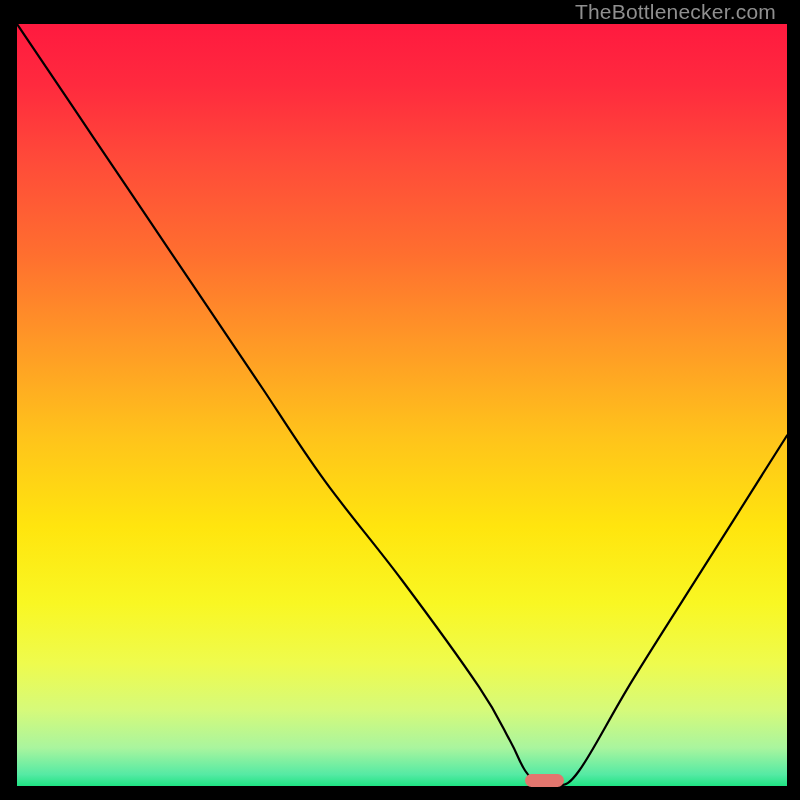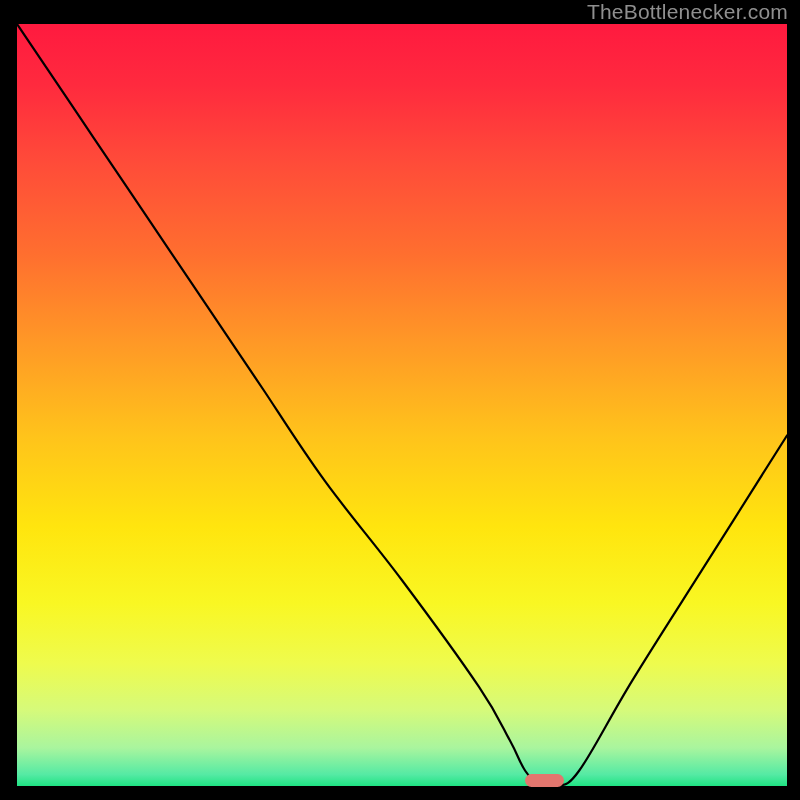--- a/index.html
+++ b/index.html
@@ -72,15 +72,15 @@
     </svg>
 
     <svg class="curve" id="curvesvg" preserveAspectRatio="none" width="770" height="762" viewBox="0 0 770 762">
       <path id="curvepath" fill="none" stroke="#000000" stroke-width="2.2" stroke-linejoin="round" stroke-linecap="round" d="M 0 0 C 13.86 20.574000000000012, 49.28 73.15200000000007, 77 114.30000000000007 C 104.72 155.44800000000006, 126.28 187.45200000000006, 154 228.60000000000002 C 181.72 269.748, 214.368 318.21119999999996, 231 342.9 C 247.632 367.5888, 232.54000000000002 345.186, 246.4 365.76 C 260.26 386.334, 283.052 422.90999999999997, 308 457.2 C 332.948 491.49, 357.28 519.2268, 385 556.26 C 412.72 593.2932, 442.596 634.1364000000001, 462 662.94 C 481.404 691.7436, 484.484 701.1924, 492.8 716.28 C 501.11600000000004 731.3675999999999, 502.65600000000006 738.5304, 508.20000000000005 746.76 C 513.744 754.9896, 518.056 759.2568, 523.6 762 C 529.144 764.7432, 532.07 764.7432, 539 762 C 545.93 759.2568, 548.24 765.9624, 562.1 746.76 C 575.96 727.5576, 592.438 693.7248, 616 655.3199999999999 C 639.562 616.9151999999999, 665.28 577.2912, 693 533.4 C 720.72 489.5088, 756.14 433.4256, 770 411.47999999999996"></path>
     </svg>
 
     <div class="marker" id="marker" style="left: 508.2px; width: 38.5px; top: 749.666px; height: 13px; background: rgb(226, 118, 110);"></div>
 
   </div>
 
-  <div class="watermark" id="watermark" style="color: rgb(143, 143, 143); right: 12px; top: 0px;">TheBottlenecker.com</div>
+  <div class="watermark" id="watermark" style="color: rgb(143, 143, 143); right: 24px; top: 0px;">TheBottlenecker.com</div>
 
 </div>
 
 </body></html>

